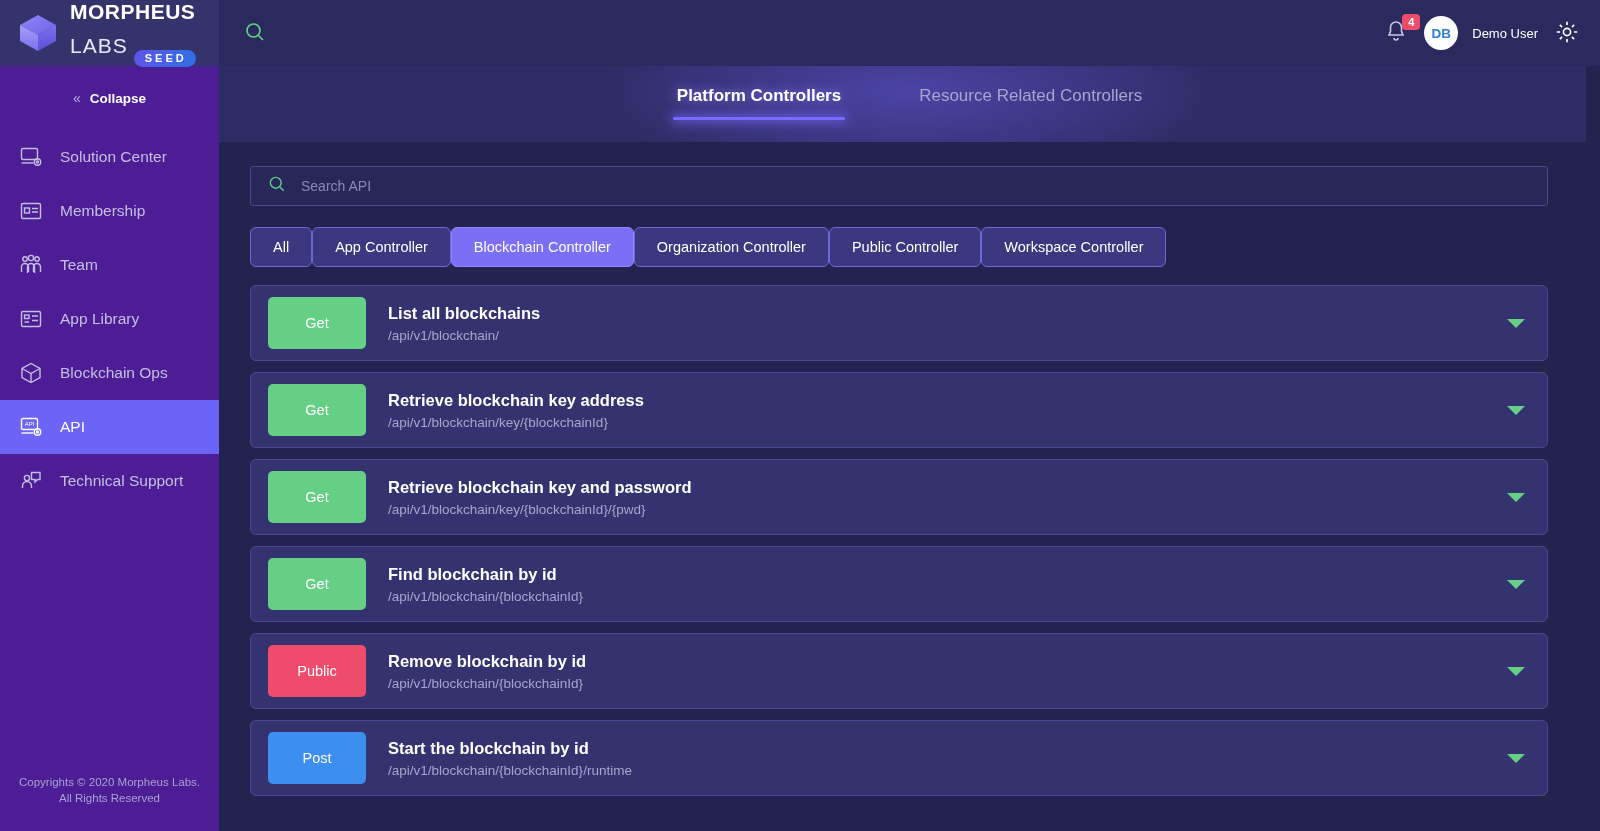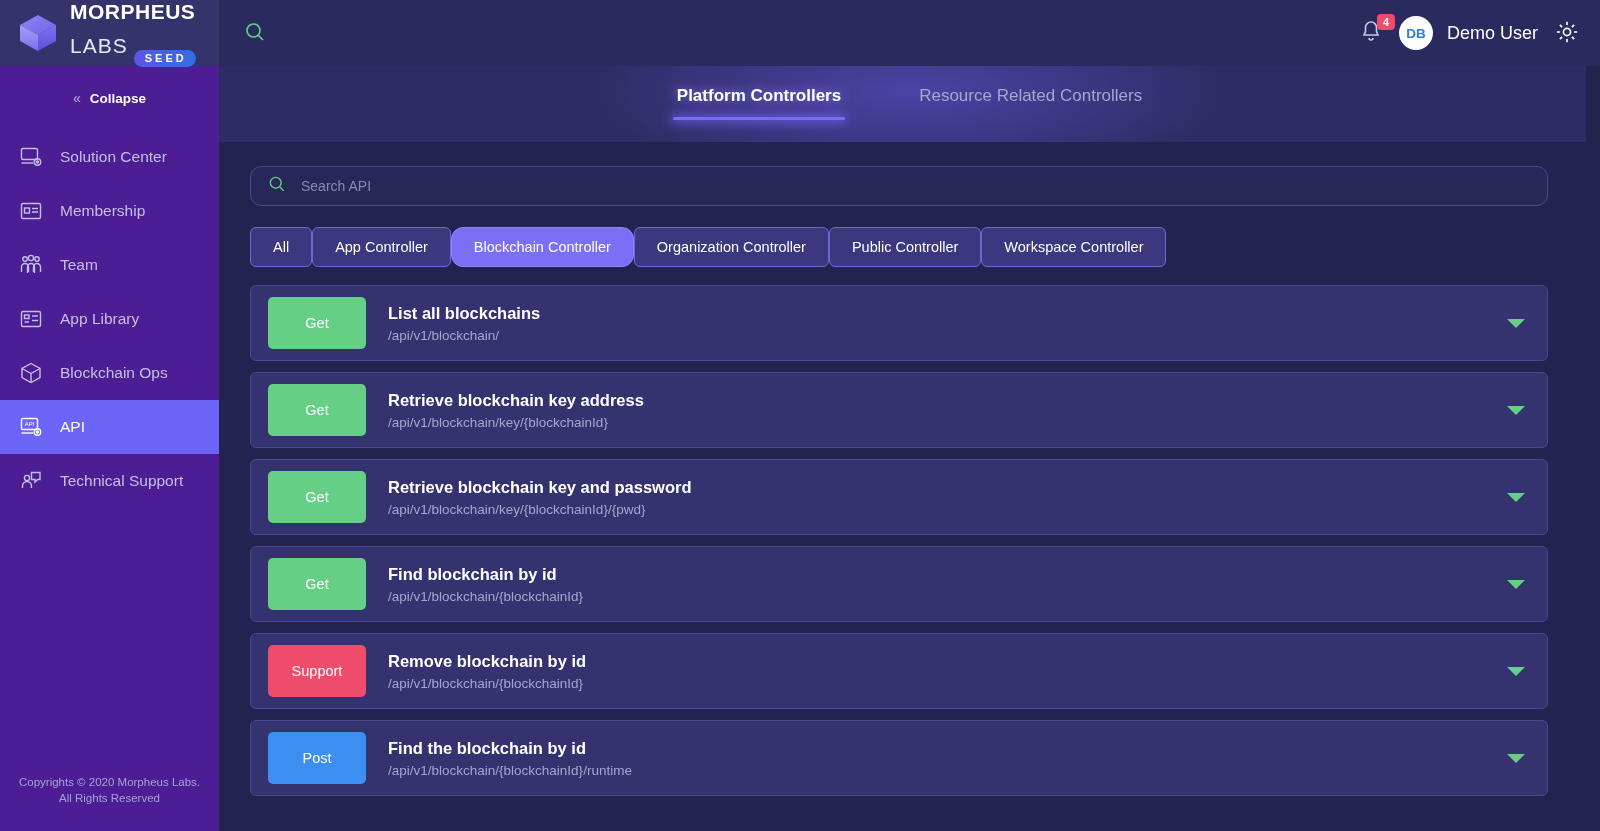--- a/index.html
+++ b/index.html
@@ -82,21 +82,21 @@
     position: absolute; top: -4px; right: -10px;
     background: #ef4b6b; color: #fff; font-size: 11px; font-weight: 700;
     border-radius: 4px; padding: 1px 5px; line-height: 14px; min-width: 18px;
     text-align: center;
   }
   .avatar {
     width: 34px; height: 34px; border-radius: 50%; background: #ffffff;
     color: #2f7fd4; font-size: 13.5px; font-weight: 700;
     display: flex; align-items: center; justify-content: center; cursor: pointer;
   }
-  .user-name { color: #ffffff; font-size: 18px; }
+  .user-name { color: #ffffff; font-size: 13px; }
   .gear-btn { width: 28px; height: 28px; cursor: pointer; margin-left: 2px; }
 
   
   .tabbar {
     height: 76px; flex: 0 0 76px; position: relative;
     background: #2e2c64;
     display: flex; align-items: flex-start; justify-content: center;
     overflow: hidden;
   }
   .tabbar::before {
@@ -117,39 +117,39 @@
     background: #7a6bff; border-radius: 2px;
     box-shadow: 0 0 12px 2px rgba(122,107,255,0.85);
   }
 
   
   .content {
     flex: 1 1 auto; padding: 24px 52px 0 31px; overflow: hidden;
     position: relative;
   }
   .search-api {
-    height: 40px; border: 1px solid #4b488c; border-radius: 11px;
+    height: 40px; border: 1px solid #4b488c; border-radius: 3px;
     background: #282759; display: flex; align-items: center;
     padding: 0 16px; gap: 14px; margin-bottom: 21px;
   }
   .search-api input {
     flex: 1 1 auto; background: transparent; border: none; outline: none;
     color: #cfcce8; font-size: 14px; font-family: "Liberation Sans", sans-serif;
   }
   .search-api input::placeholder { color: #8b88b5; }
 
   .filters { display: flex; margin-bottom: 18px; flex-wrap: nowrap; }
   .filter-btn {
     height: 40px; padding: 0 22px; border-radius: 6px;
     border: 1px solid #6f67d8; background: #3b3880;
     color: #ffffff; font-size: 14.5px; cursor: pointer;
     display: flex; align-items: center; justify-content: center;
     font-family: "Liberation Sans", sans-serif; white-space: nowrap;
   }
-  .filter-btn.active { background: #7b6ff5; border-color: #8f85ff; border-radius: 12px; }
+  .filter-btn.active { background: #7b6ff5; border-color: #8f85ff; }
 
   .rows { display: flex; flex-direction: column; gap: 11px; }
   .api-row {
     background: #35336f; border: 1px solid #4a4793; border-radius: 6px;
     height: 76px; display: flex; align-items: center;
     padding: 0 22px 0 17px; position: relative;
   }
   .method-badge {
     width: 98px; height: 52px; border-radius: 5px; flex: 0 0 98px;
     display: flex; align-items: center; justify-content: center;
@@ -398,32 +398,32 @@
         <div class="api-row">
           <span class="method-badge m-get">Get</span>
           <div class="row-texts">
             <span class="row-title">Find blockchain by id</span>
             <span class="row-path">/api/v1/blockchain/{blockchainId}</span>
           </div>
           <span class="row-chevron"></span>
         </div>
 
         <div class="api-row">
-          <span class="method-badge m-delete">Support</span>
+          <span class="method-badge m-delete">Public</span>
           <div class="row-texts">
             <span class="row-title">Remove blockchain by id</span>
             <span class="row-path">/api/v1/blockchain/{blockchainId}</span>
           </div>
           <span class="row-chevron"></span>
         </div>
 
         <div class="api-row">
           <span class="method-badge m-post">Post</span>
           <div class="row-texts">
-            <span class="row-title">Find the blockchain by id</span>
+            <span class="row-title">Start the blockchain by id</span>
             <span class="row-path">/api/v1/blockchain/{blockchainId}/runtime</span>
           </div>
           <span class="row-chevron"></span>
         </div>
 
       </div>
     </div>
 
     <div class="edge-strip"></div>
   </section>

